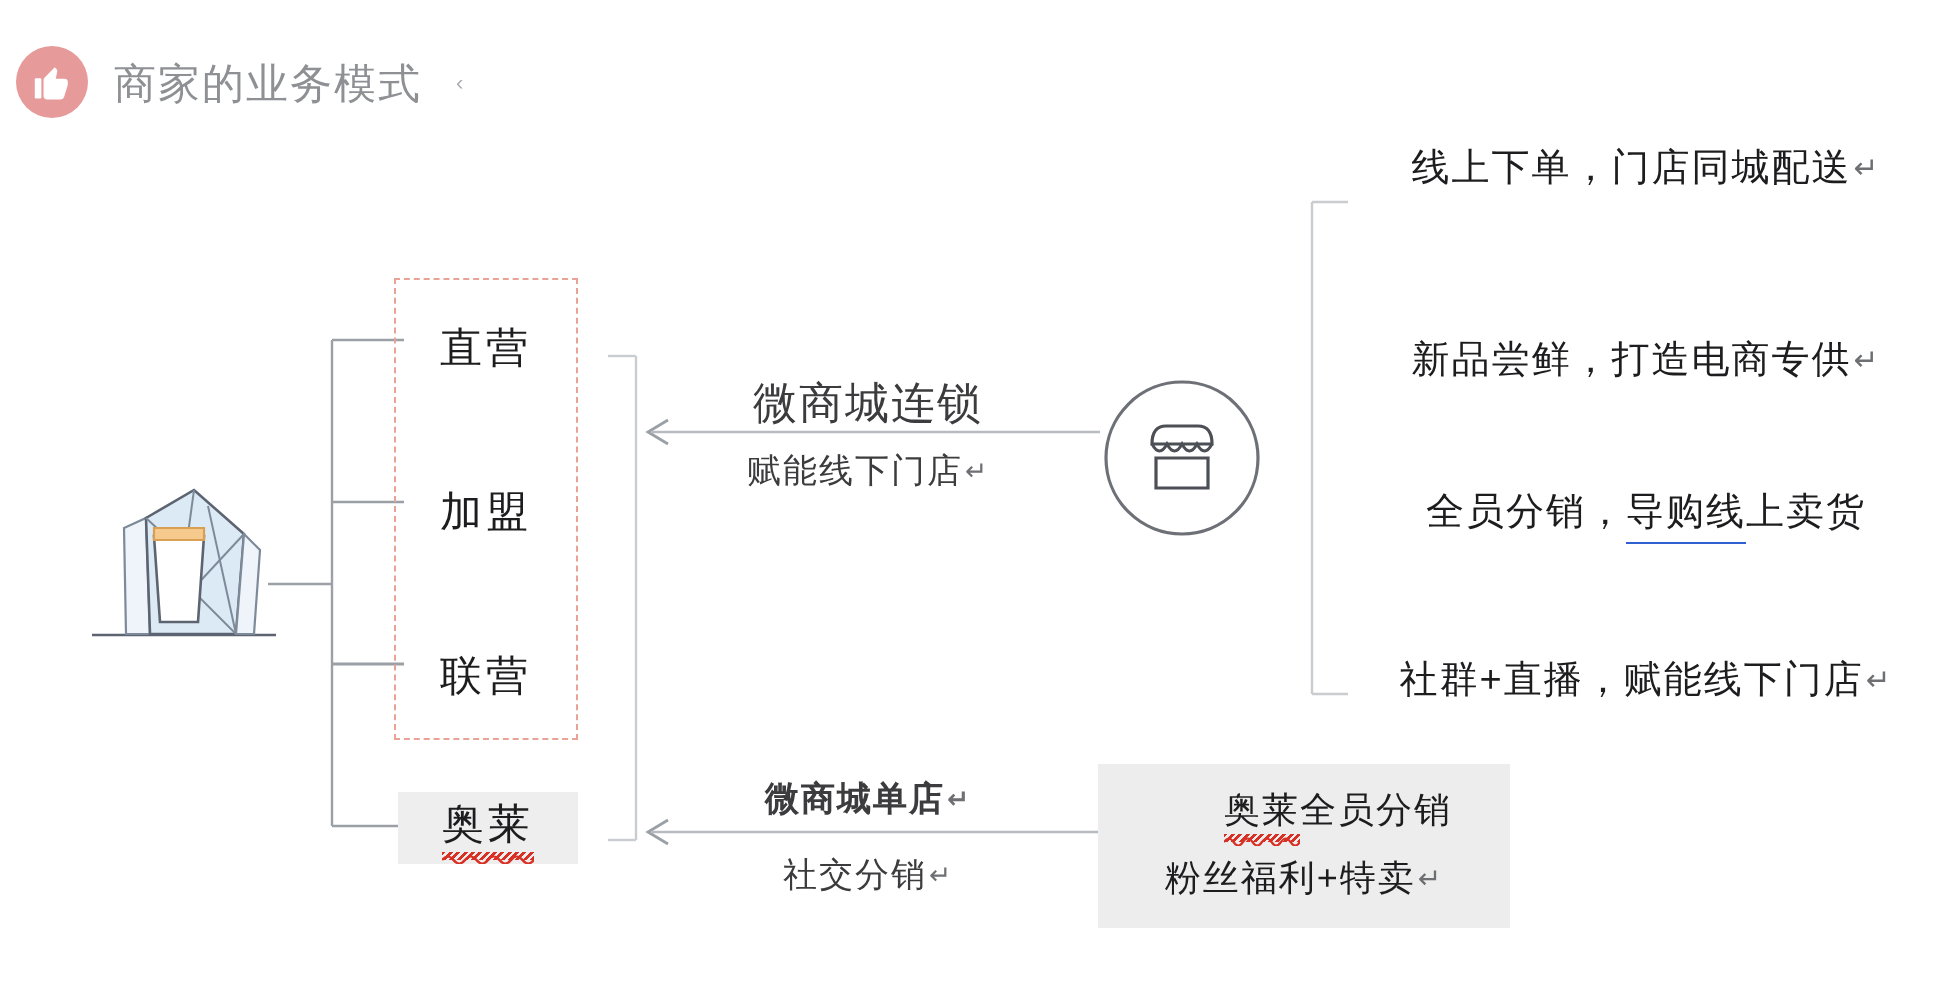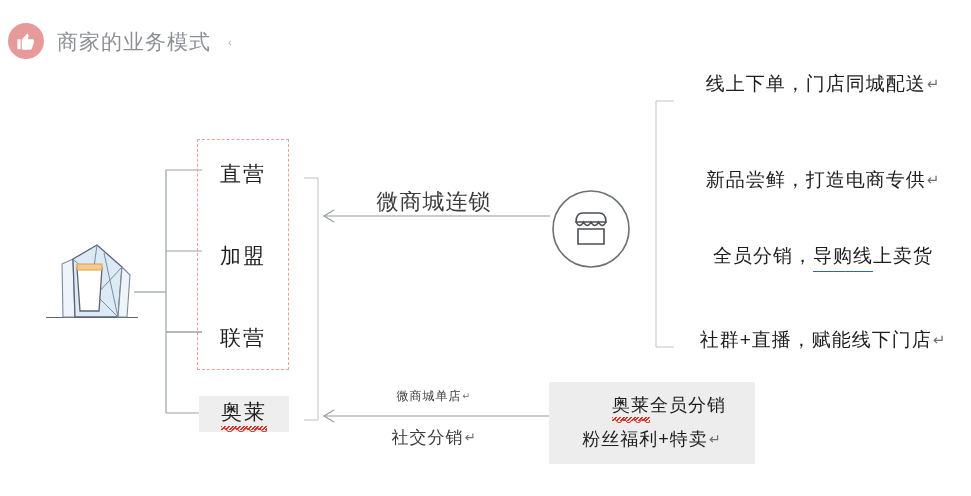--- a/index.html
+++ b/index.html
@@ -234,23 +234,24 @@
     top: 406px;
     width: 232px;
     height: 20px;
   }
   #label-outlet-1 {
     position: absolute;
     left: 318px;
     top: 388px;
     width: 232px;
     text-align: center;
-    font-size: 12px;
+    font-size: 17px;
     color: #3c3c3e;
     letter-spacing: 1px;
+    font-weight: bold;
   }
   #label-outlet-2 {
     position: absolute;
     left: 318px;
     top: 426px;
     width: 232px;
     text-align: center;
     font-size: 17px;
     color: #3c3c3e;
     letter-spacing: 1px;
@@ -364,20 +365,23 @@
 
   <div id="label-chain-1">微商城连锁</div>
 
   <div id="arrow-chain">
     <svg width="232" height="20" viewBox="0 0 232 20" aria-hidden="true">
       <line x1="8" y1="10" x2="232" y2="10" stroke="#b7babe" stroke-width="1.3"></line>
       <polyline points="16,4 6,10 16,16" fill="none" stroke="#9ba0a6" stroke-width="1.4"></polyline>
     </svg>
   </div>
 
+  <div id="label-chain-2">
+    <span>赋能线下门店</span><span class="pilcrow">↵</span>
+  </div>
 
   <div id="store-icon">
     <svg width="80" height="80" viewBox="0 0 80 80" aria-hidden="true">
       <circle cx="40" cy="40" r="38" fill="none" stroke="#6d7076" stroke-width="1.6"></circle>
 
       <path d="M25 33 Q25 24 32 24 L48 24 Q55 24 55 33 Z" fill="none" stroke="#4c4f55" stroke-width="1.6"></path>
 
       <path d="M25 33 q3.75 7 7.5 0 q3.75 7 7.5 0 q3.75 7 7.5 0 q3.75 7 7.5 0" fill="none" stroke="#4c4f55" stroke-width="1.5"></path>
 
       <path d="M27 40 L53 40 L53 55 L27 55 Z" fill="none" stroke="#4c4f55" stroke-width="1.6"></path>

